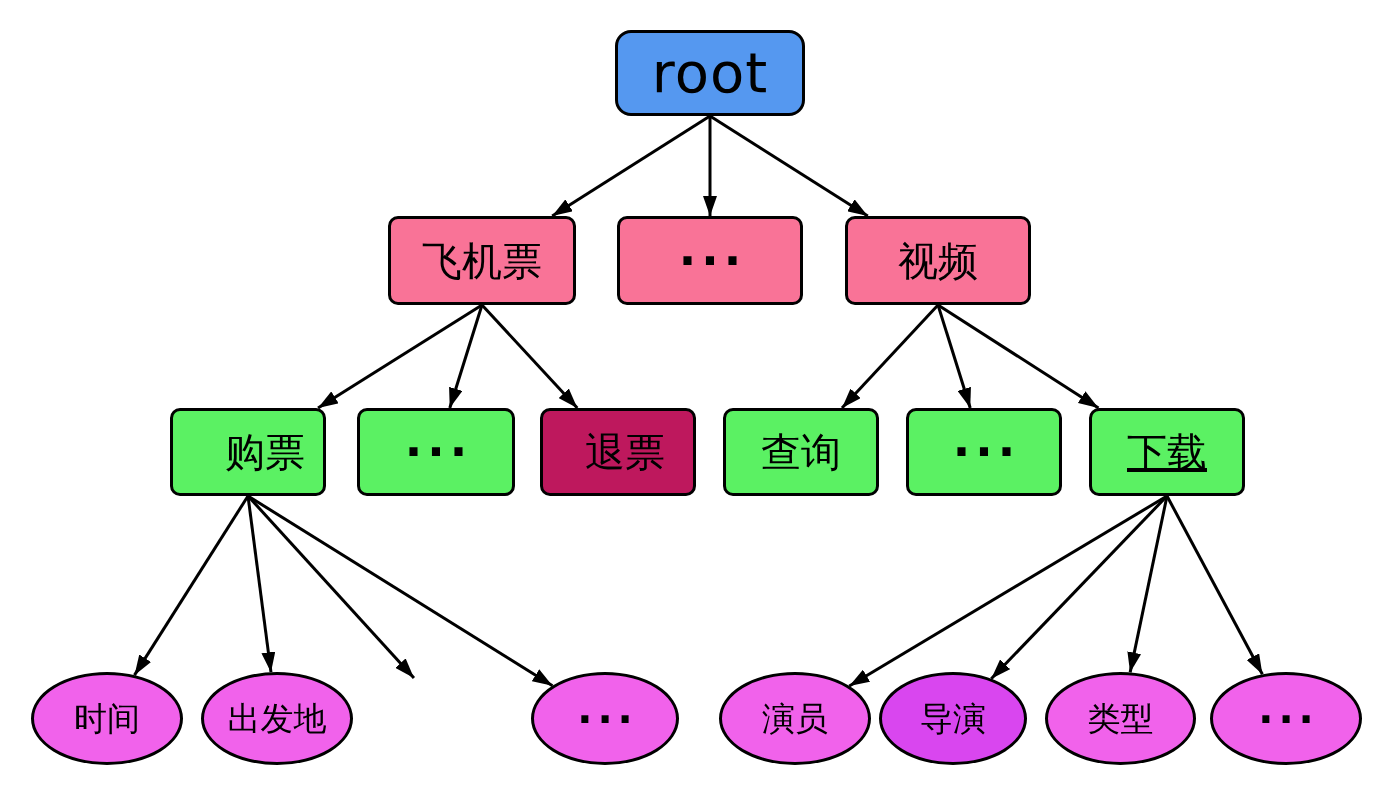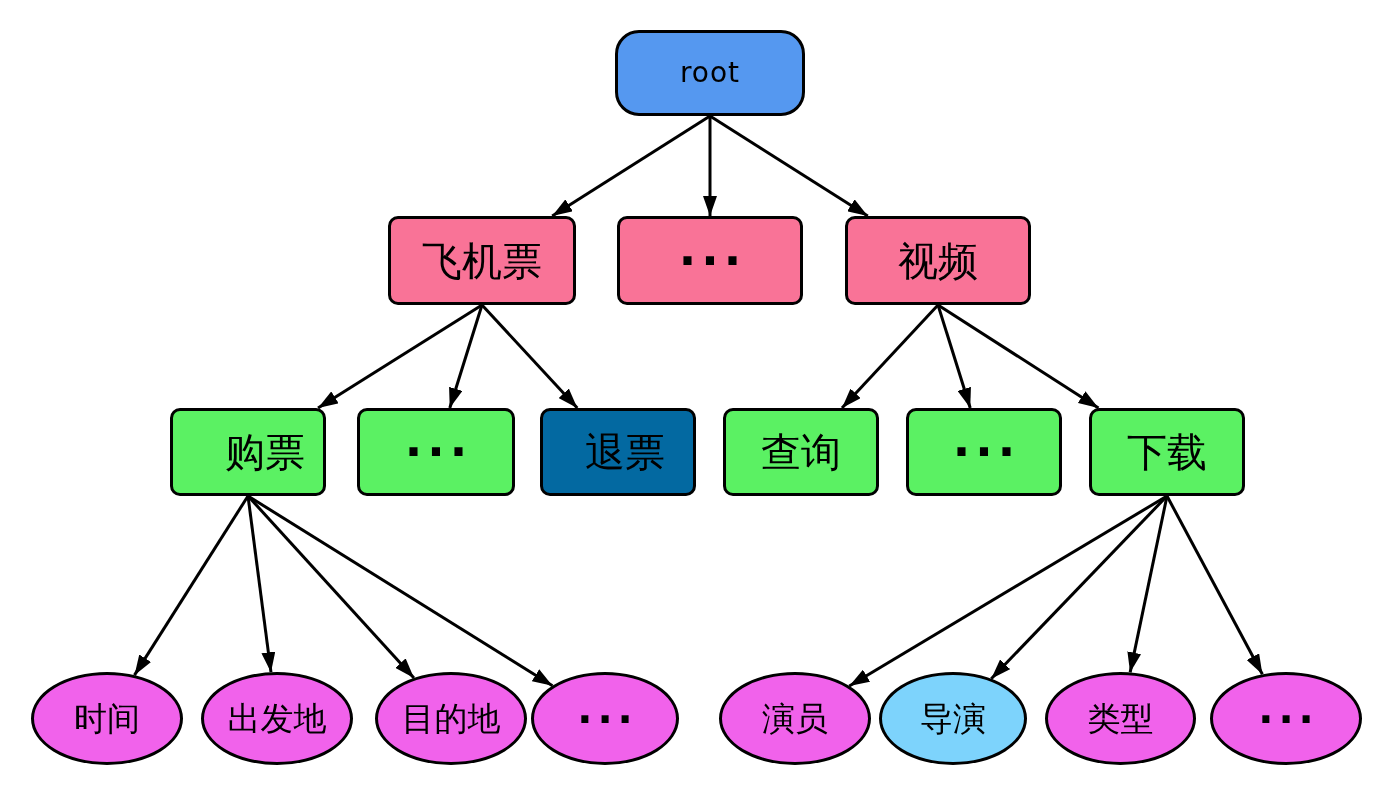--- a/index.html
+++ b/index.html
@@ -8,35 +8,35 @@
     font-family:"DejaVu Sans","Liberation Sans",sans-serif;overflow:hidden;
   }
   #edge-layer{position:absolute;left:0;top:0;width:1400px;height:792px;z-index:1;pointer-events:none;}
   .node{
     position:absolute;z-index:2;display:flex;align-items:center;justify-content:center;
     border:3px solid #000;color:#000;box-sizing:border-box;text-align:center;
     white-space:nowrap;line-height:1;
   }
   .rect{border-radius:10px;font-size:40px;}
   .ellipse{border-radius:50%;font-size:33px;}
-  .root-node{font-size:28px;letter-spacing:1px;border-radius:24px;}
+  .root-node{font-size:56px;letter-spacing:1px;border-radius:16px;}
   .dots{font-weight:700;font-size:46px;letter-spacing:5px;text-indent:5px;}
   .ellipse.dots{font-size:40px;}
 
   
   .p-root        {left:615px; top:30px;  width:190px; height:86px;}
   .p-flight      {left:388px; top:216px; width:188px; height:89px;}
   .p-l2dots      {left:617px; top:216px; width:186px; height:89px;}
   .p-video       {left:845px; top:216px; width:186px; height:89px;}
   .p-buy         {left:170px; top:408px; width:156px; height:88px;}
   .p-l3dots-a    {left:357px; top:408px; width:158px; height:88px;}
   .p-refund      {left:540px; top:408px; width:156px; height:88px;}
   .p-query       {left:723px; top:408px; width:156px; height:88px;}
   .p-l3dots-b    {left:906px; top:408px; width:156px; height:88px;}
-  .p-download    {left:1089px;top:408px; width:156px; height:88px;}
+  .p-download    {left:1089px;top:408px; width:156px; height:88px;text-decoration:underline;}
   .p-time        {left:31px;  top:672px; width:152px; height:93px;}
   .p-departure   {left:201px; top:672px; width:152px; height:93px;}
   .p-destination {left:375px; top:672px; width:152px; height:93px;}
   .p-l4dots-a    {left:531px; top:672px; width:148px; height:93px;}
   .p-actor       {left:719px; top:672px; width:152px; height:93px;}
   .p-director    {left:879px; top:672px; width:148px; height:93px;}
   .p-genre       {left:1045px;top:672px; width:151px; height:93px;}
   .p-l4dots-b    {left:1210px;top:672px; width:152px; height:93px;}
 </style>
 </head>
@@ -70,27 +70,26 @@
     </svg>
 
   <div class="node rect root-node p-root" style="background: rgb(85, 152, 240);">root</div>
 
   <div class="node rect p-flight" style="background: rgb(249, 115, 151);">飞机票</div>
   <div class="node rect dots p-l2dots" style="background: rgb(249, 115, 151);">···</div>
   <div class="node rect p-video" style="background: rgb(249, 115, 151);">视频</div>
 
   <div class="node rect p-buy" style="background: rgb(91, 241, 99); padding-left: 34px;">购票</div>
   <div class="node rect dots p-l3dots-a" style="background: rgb(91, 241, 99);">···</div>
-  <div class="node rect p-refund" style="background: #0369a1; padding-left: 14px;">退票</div>
+  <div class="node rect p-refund" style="background: #be185d; padding-left: 14px;">退票</div>
   <div class="node rect p-query" style="background: rgb(91, 241, 99);">查询</div>
   <div class="node rect dots p-l3dots-b" style="background: rgb(91, 241, 99);">···</div>
   <div class="node rect p-download" style="background: rgb(91, 241, 99);">下载</div>
 
   <div class="node ellipse p-time" style="background: rgb(241, 98, 235);">时间</div>
   <div class="node ellipse p-departure" style="background: rgb(241, 98, 235); text-align: right;">出发地</div>
-  <div class="node ellipse p-destination" style="background: rgb(241, 98, 235);">目的地</div>
   <div class="node ellipse dots p-l4dots-a" style="background: rgb(241, 98, 235);">···</div>
   <div class="node ellipse p-actor" style="background: rgb(241, 98, 235);">演员</div>
-  <div class="node ellipse p-director" style="background: #7dd3fc;">导演</div>
+  <div class="node ellipse p-director" style="background: #d946ef;">导演</div>
   <div class="node ellipse p-genre" style="background: rgb(241, 98, 235);">类型</div>
   <div class="node ellipse dots p-l4dots-b" style="background: rgb(241, 98, 235);">···</div>
 
 </div>
 
 </body></html>

